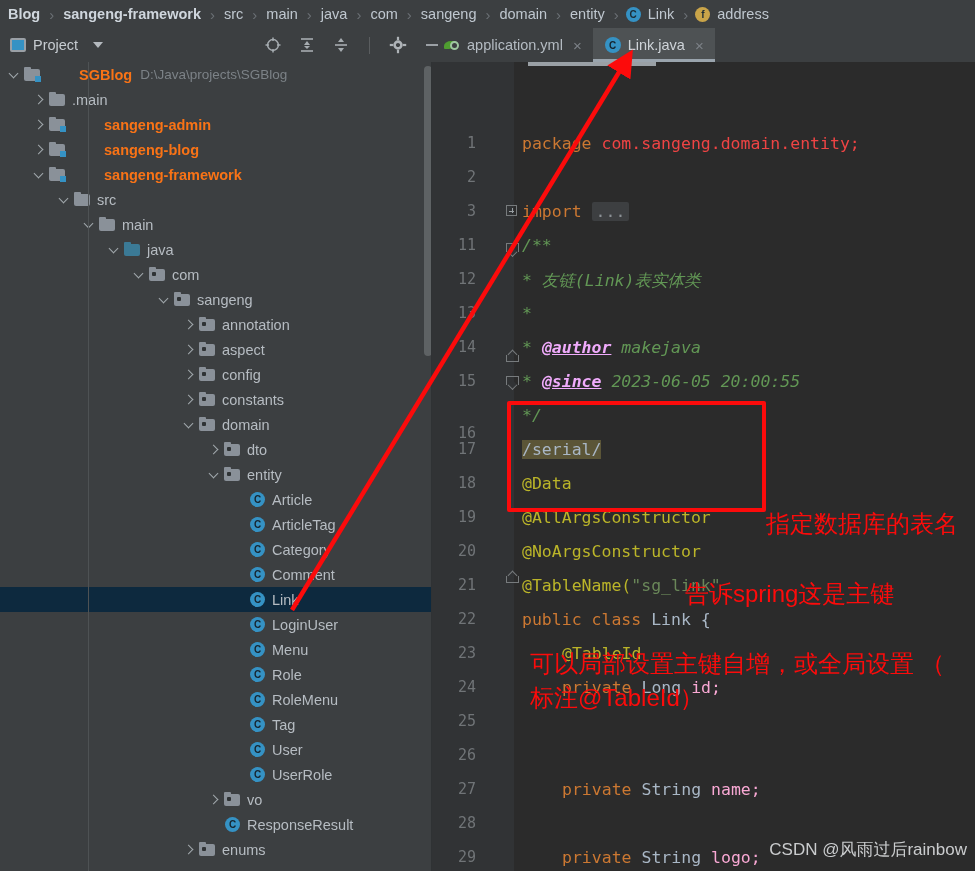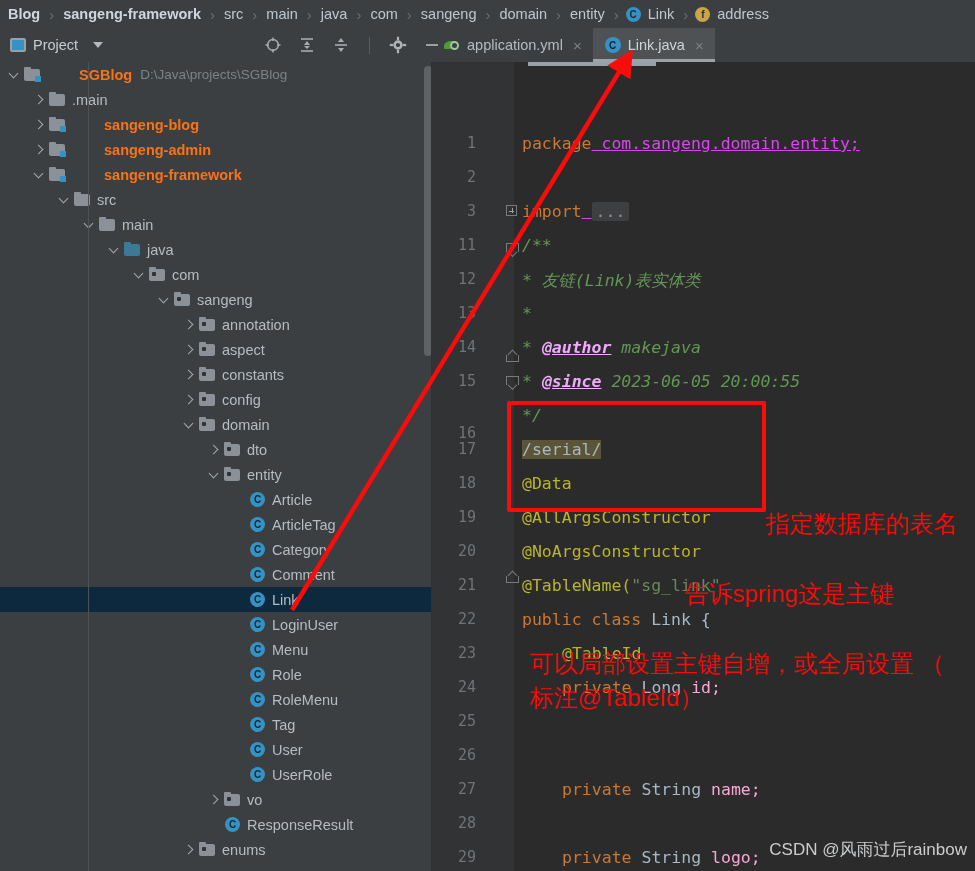--- a/index.html
+++ b/index.html
@@ -205,21 +205,21 @@
     background: #4e5254;
   }
 
   .code {
     position: absolute; left: 82px; top: 0; width: 461px; height: 809px;
     font-family: "DejaVu Sans Mono", monospace; font-size: 16.5px;
     white-space: nowrap;
   }
   .cl { position: absolute; left: 8px; }
   .kw { color: #cc7832; }
-  .pl { color: #d946ef; text-decoration: underline; }
+  .pl { color: #ef4444; }
   .str { color: #6a8759; }
   .cm { color: #629755; font-style: italic; }
   .cmtag { color: #f0abfc; font-style: italic; font-weight: bold; text-decoration: underline; }
   .ann { color: #bbb529; }
   .cls { color: #a9b7c6; }
   .typ { color: #a9b7c6; }
   .fld { color: #f9a8d4; }
   .brc { color: #a9b7c6; }
   .fold-ph {
     background: #3d3f41; color: #8c9196; padding: 0 4px; border-radius: 2px;
@@ -385,36 +385,36 @@
           <span class="f-plain"></span>
         </span>
         <span class="lbl">.main</span>
       </div>
       <div class="row">
         <span style="width: 33px; flex: 0 0 auto;"></span>
         <span class="arrow r"></span>
         <span class="ti">
           <span class="f-plain f-mod"></span>
         </span>
+        <span class="lbl bold">sangeng-admin</span>
+      </div>
+      <div class="row">
+        <span style="width: 33px; flex: 0 0 auto;"></span>
+        <span class="arrow r"></span>
+        <span class="ti">
+          <span class="f-plain f-mod"></span>
+        </span>
         <span class="lbl bold">sangeng-blog</span>
       </div>
       <div class="row">
         <span style="width: 33px; flex: 0 0 auto;"></span>
-        <span class="arrow r"></span>
+        <span class="arrow d"></span>
         <span class="ti">
           <span class="f-plain f-mod"></span>
         </span>
-        <span class="lbl bold">sangeng-admin</span>
-      </div>
-      <div class="row">
-        <span style="width: 33px; flex: 0 0 auto;"></span>
-        <span class="arrow d"></span>
-        <span class="ti">
-          <span class="f-plain f-mod"></span>
-        </span>
         <span class="lbl bold">sangeng-framework</span>
       </div>
       <div class="row">
         <span style="width: 58px; flex: 0 0 auto;"></span>
         <span class="arrow d"></span>
         <span class="ti">
           <span class="f-plain"></span>
         </span>
         <span class="lbl">src</span>
       </div>
@@ -465,29 +465,29 @@
           <span class="f-plain f-pkg"></span>
         </span>
         <span class="lbl">aspect</span>
       </div>
       <div class="row">
         <span style="width: 183px; flex: 0 0 auto;"></span>
         <span class="arrow r"></span>
         <span class="ti">
           <span class="f-plain f-pkg"></span>
         </span>
+        <span class="lbl">config</span>
+      </div>
+      <div class="row">
+        <span style="width: 183px; flex: 0 0 auto;"></span>
+        <span class="arrow r"></span>
+        <span class="ti">
+          <span class="f-plain f-pkg"></span>
+        </span>
         <span class="lbl">constants</span>
-      </div>
-      <div class="row">
-        <span style="width: 183px; flex: 0 0 auto;"></span>
-        <span class="arrow r"></span>
-        <span class="ti">
-          <span class="f-plain f-pkg"></span>
-        </span>
-        <span class="lbl">config</span>
       </div>
       <div class="row">
         <span style="width: 183px; flex: 0 0 auto;"></span>
         <span class="arrow d"></span>
         <span class="ti">
           <span class="f-plain f-pkg"></span>
         </span>
         <span class="lbl">domain</span>
       </div>
       <div class="row">

